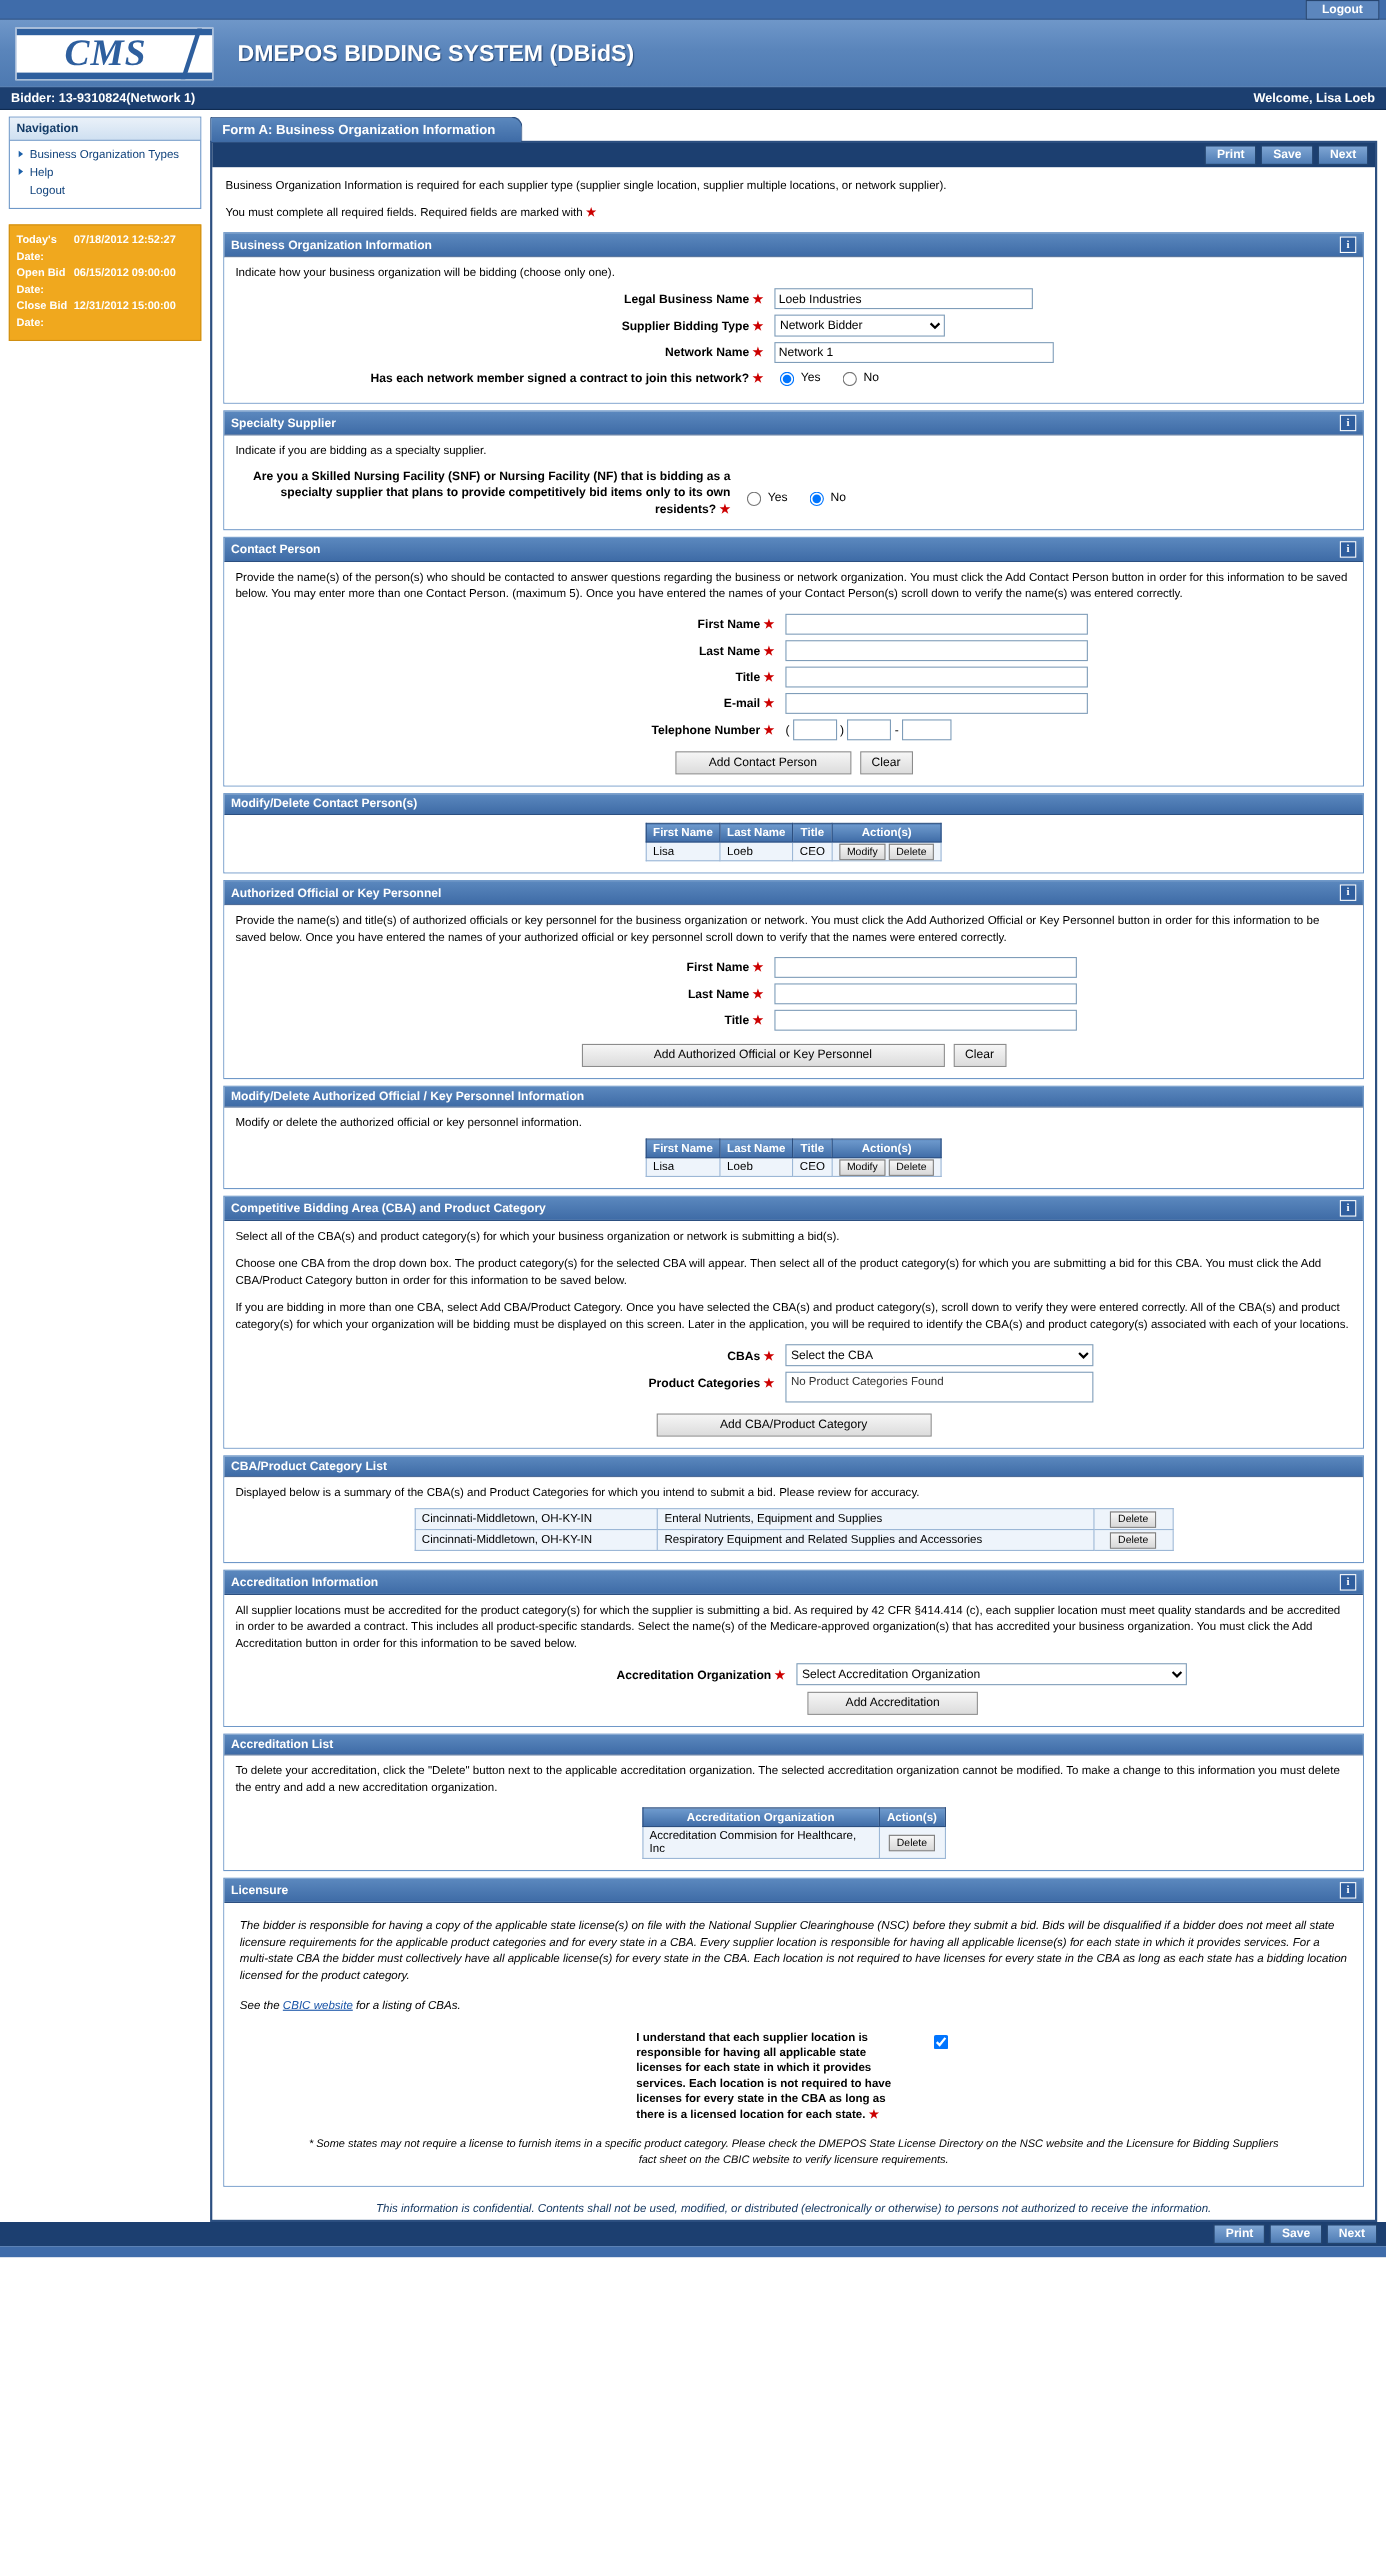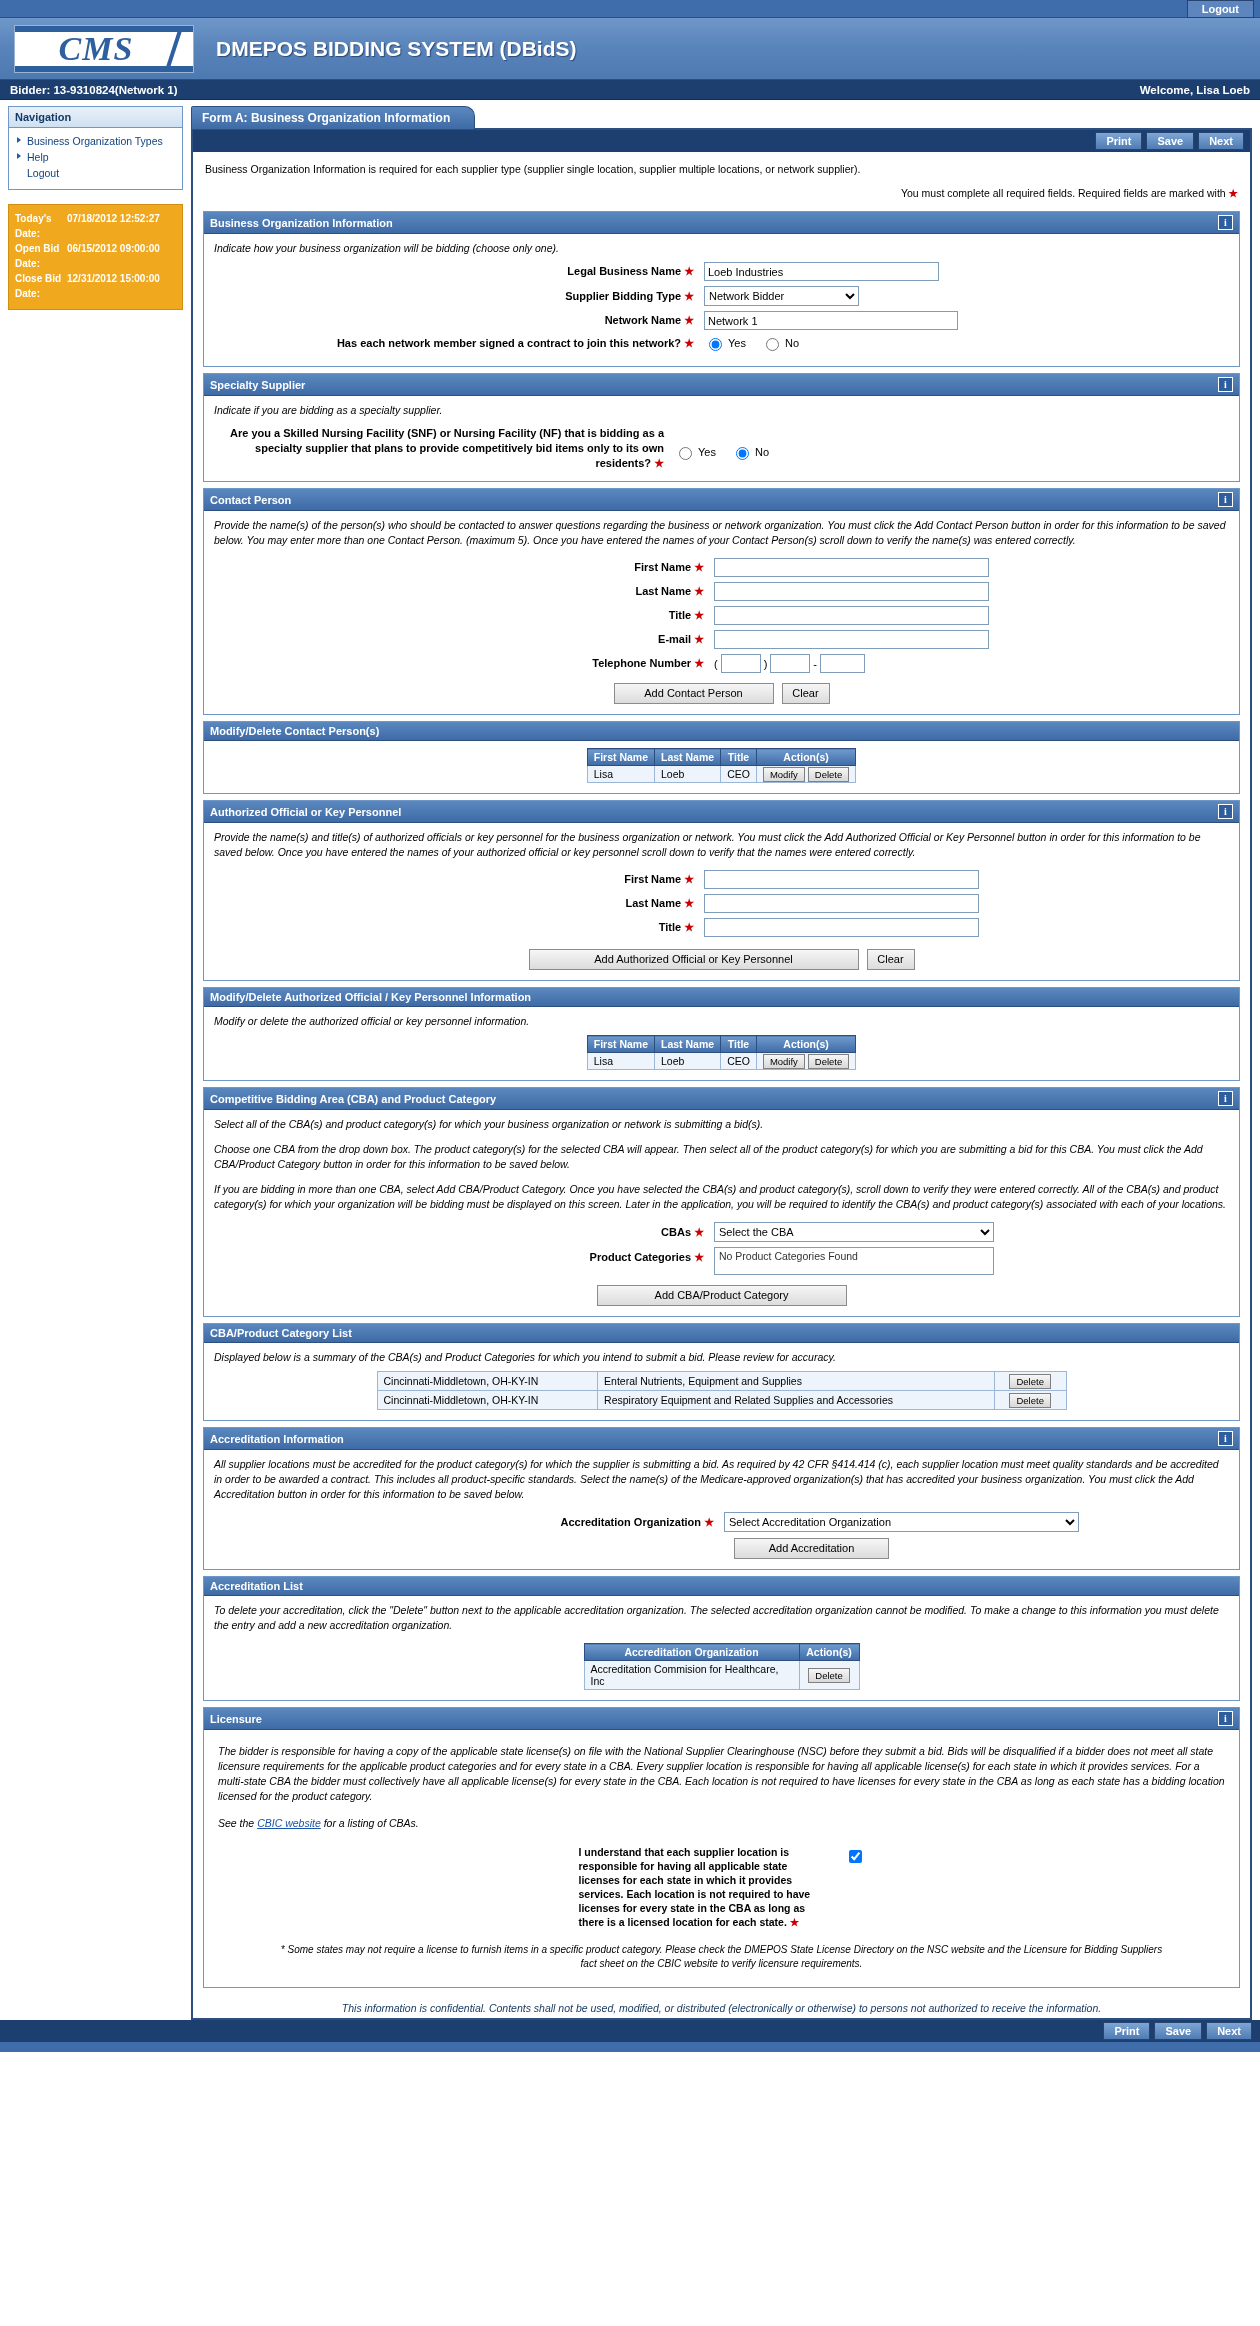--- a/index.html
+++ b/index.html
@@ -118,21 +118,21 @@
     color:#fff; font-weight:bold; font-size:11px;
     padding:3px 6px; display:flex; justify-content:space-between; align-items:center;
     border-bottom:1px solid #2c4f80;
   }
   .info-i {
     width:15px; height:15px; background:#2f5e9e; border:1px solid #fff;
     color:#fff; font-weight:bold; font-size:10px; text-align:center;
     line-height:13px; font-family:"Liberation Serif", serif; cursor:pointer;
   }
   .panel-body { padding:7px 10px 10px 10px; background:#fff; }
-  .panel-note { font-style:italic; font-size:10.5px; line-height:15px; margin-bottom:6px; }
+  .panel-note { font-size:10.5px; line-height:15px; margin-bottom:6px; }
   .panel-note.block { margin-bottom:10px; }
 
   
   .frow { display:flex; align-items:center; margin:5px 0; }
   .flabel { text-align:right; font-size:11px; font-weight:bold; padding-right:10px; }
   .flabel.w1 { width:490px; }
   .flabel.w2 { width:500px; }
   .flabel.w3 { width:510px; }
   input[type=text] {
     font-family:"Liberation Sans", sans-serif; font-size:11px;
@@ -265,21 +265,21 @@
       <div class="content-frame">
 
         <div class="btnbar">
           <div class="navbtn">Print</div>
           <div class="navbtn">Save</div>
           <div class="navbtn">Next</div>
         </div>
 
         <div class="intro">
           <div>Business Organization Information is required for each supplier type (supplier single location, supplier multiple locations, or network supplier).</div>
-          <div style="margin-top:9px;text-align:right;">
+          <div style="margin-top:9px;">
             <span>You must complete all required fields. Required fields are marked with</span>
             <span class="req-star">★</span>
           </div>
         </div>
 
         <div class="panel">
           <div class="panel-head">
             <span>Business Organization Information</span>
             <span class="info-i">i</span>
           </div>

